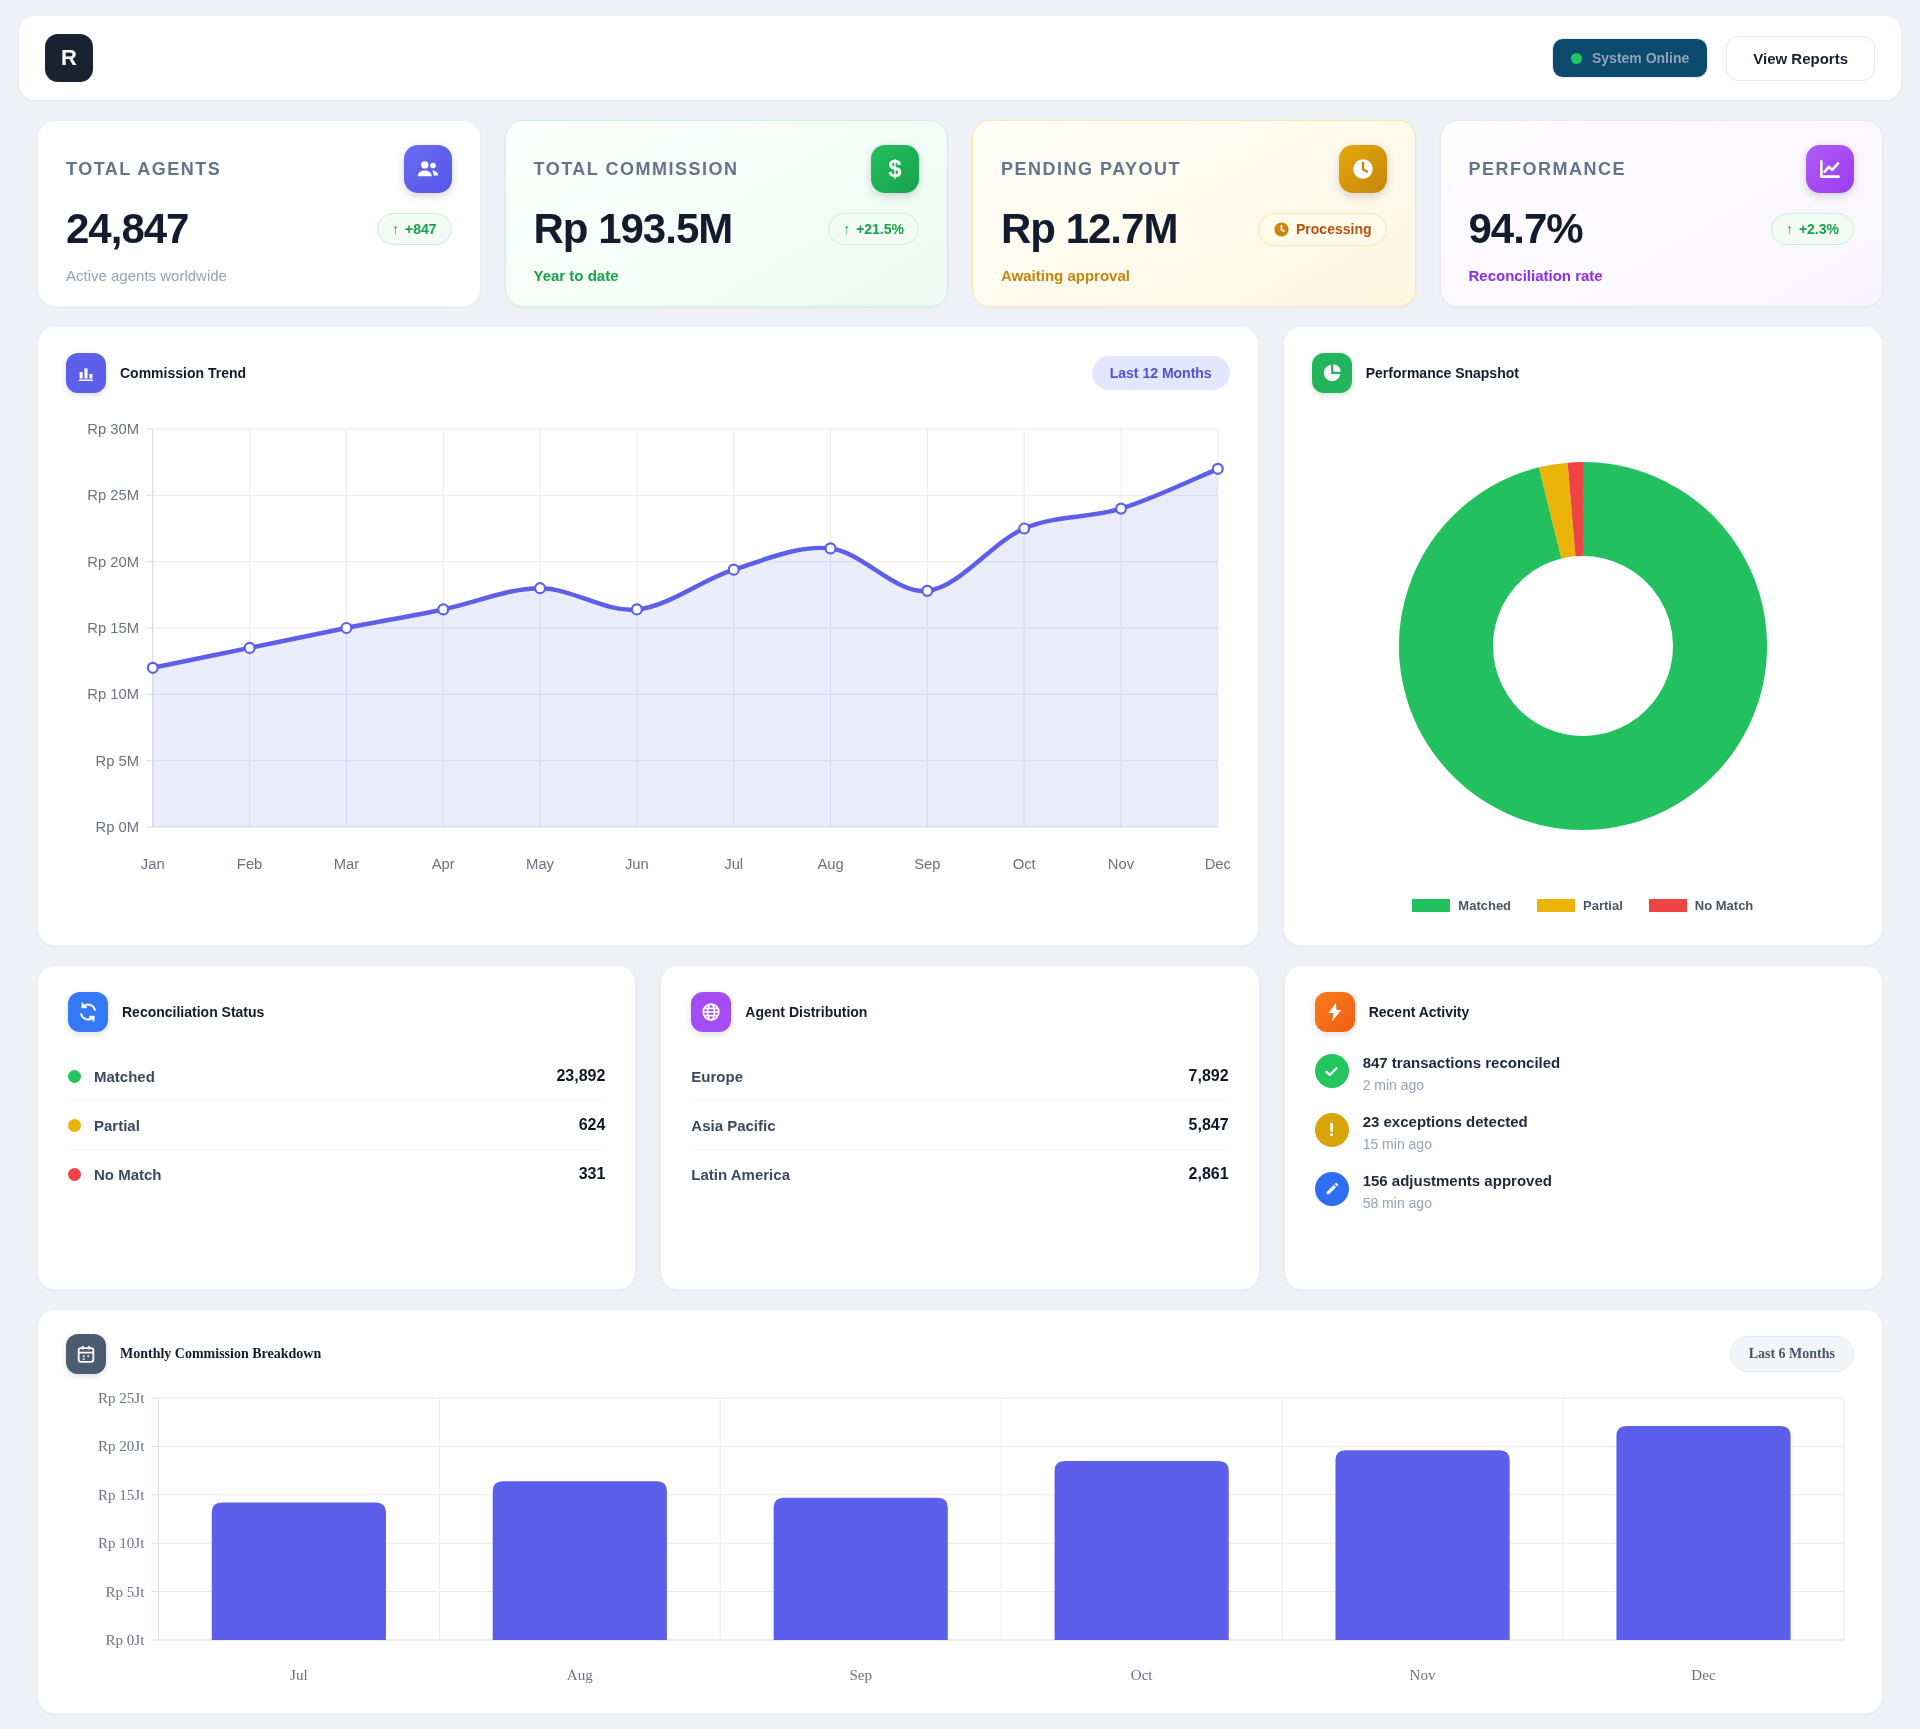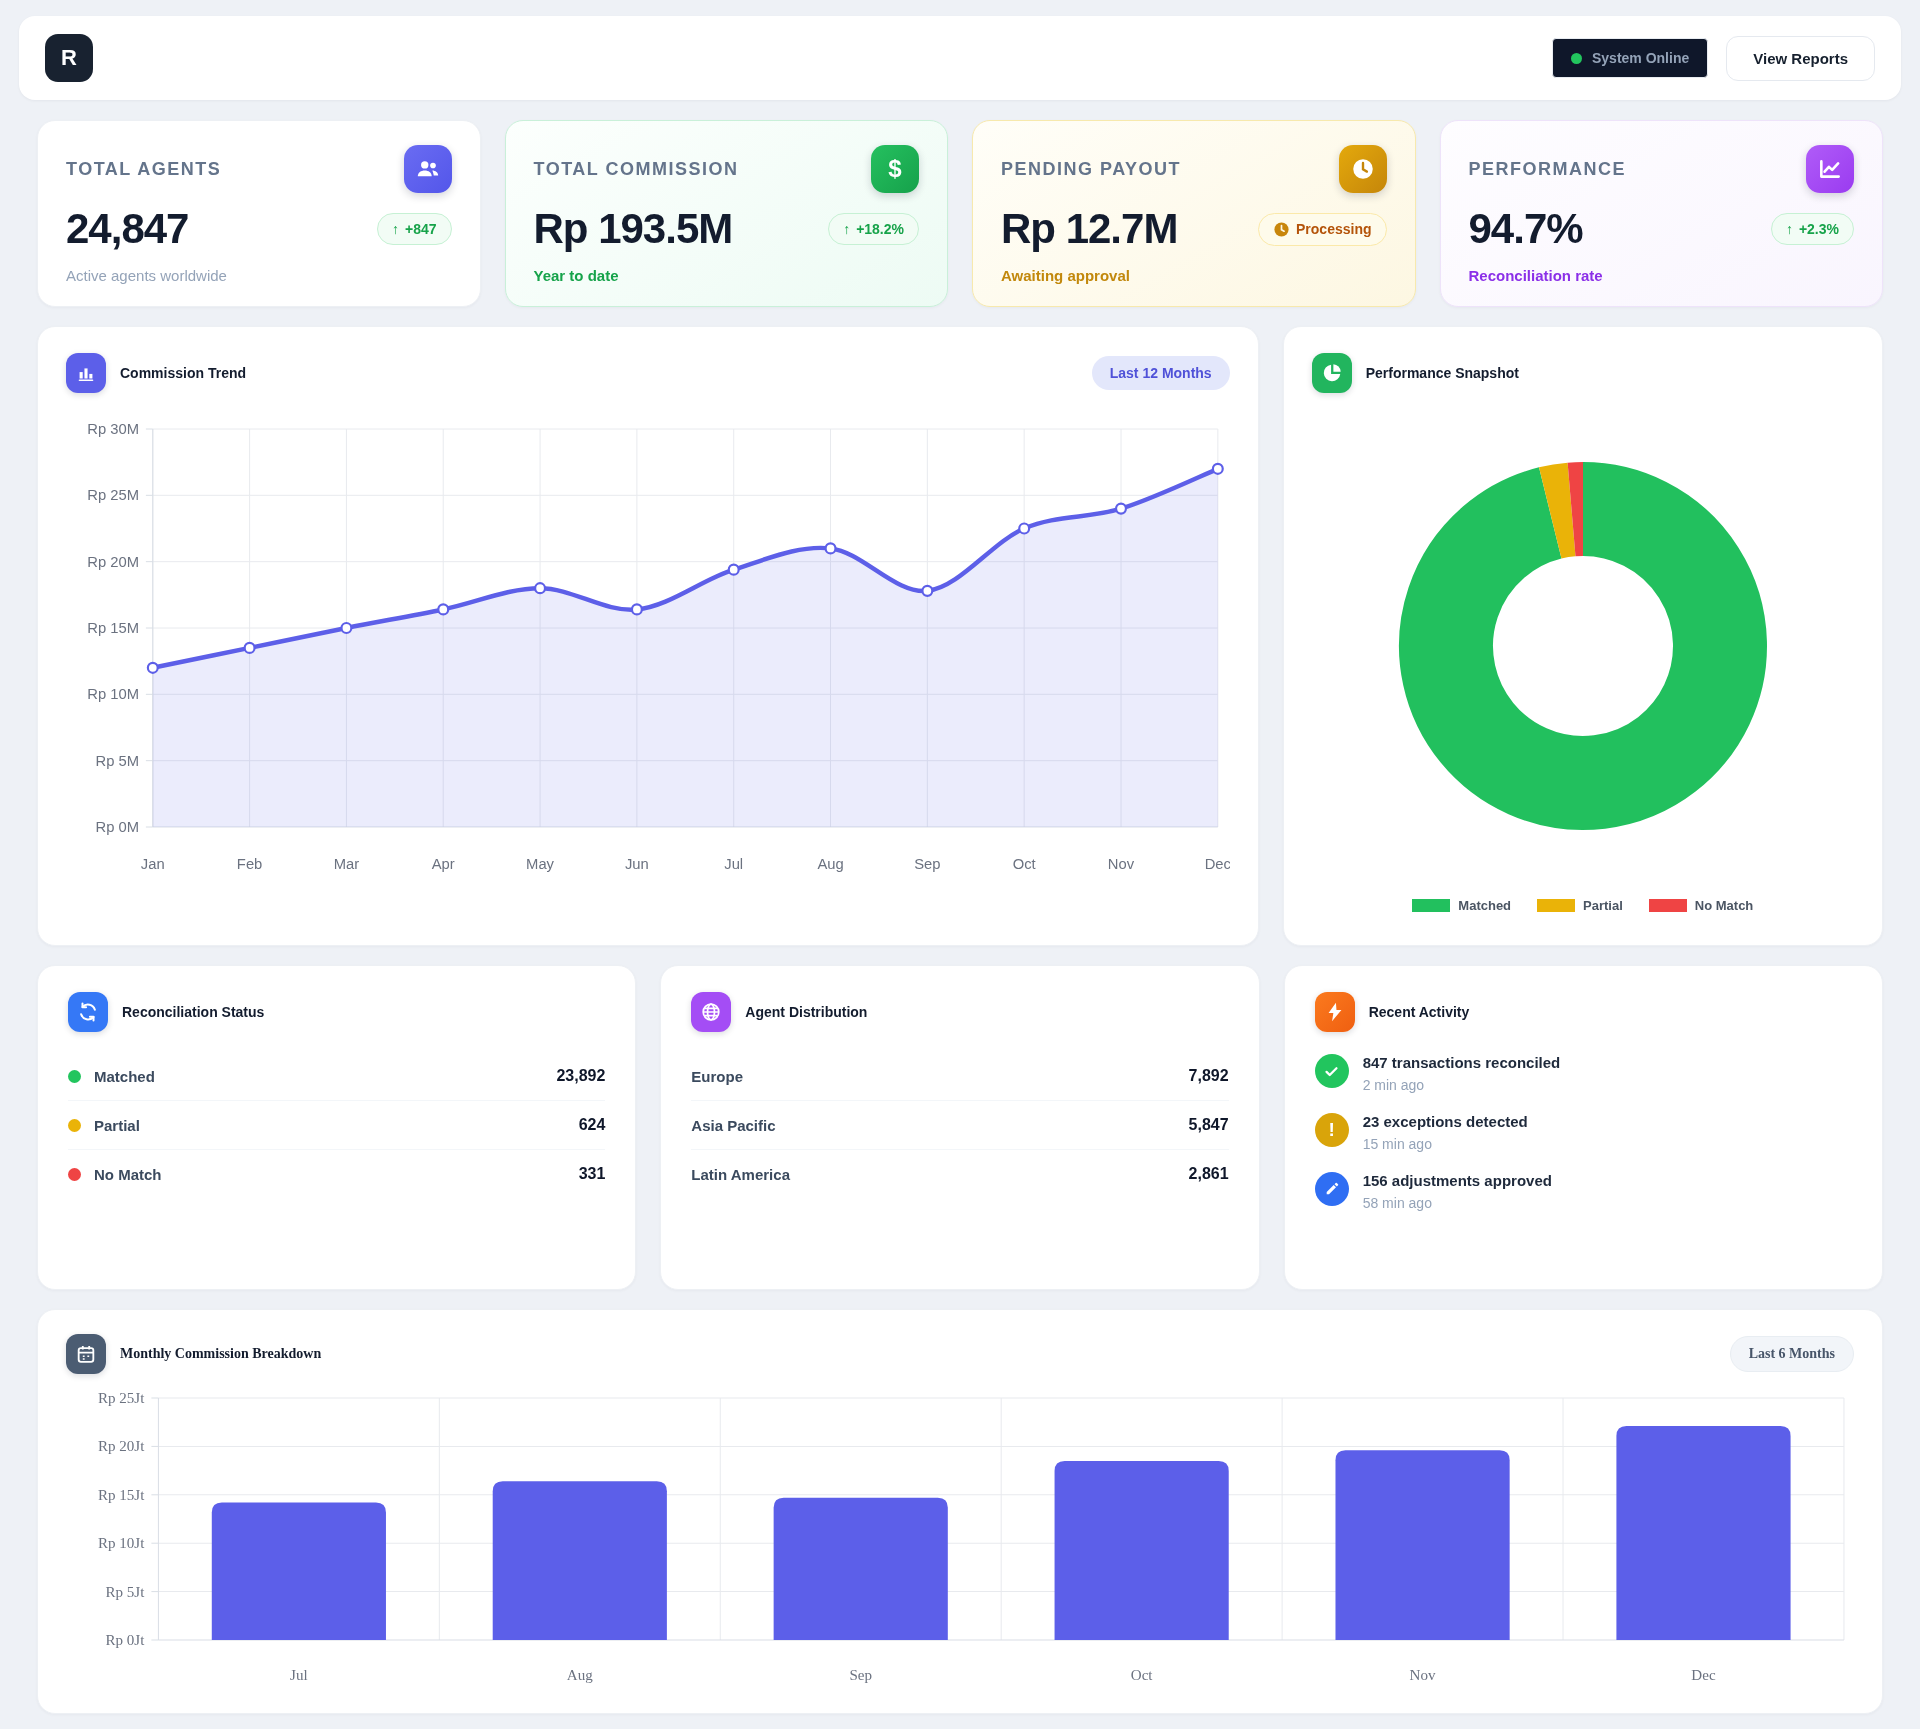--- a/index.html
+++ b/index.html
@@ -29,22 +29,22 @@
     display: flex; align-items: center; justify-content: center;
     color: #fff; font-size: 22px; font-weight: bold;
   }
   .header-titles { display: flex; flex-direction: column; gap: 3px; }
   .app-title { font-size: 21px; font-weight: bold; color: #101827; letter-spacing: .2px; }
   .app-title .hl { color: #e12d26; }
   .app-subtitle { font-size: 13px; color: #64748b; }
   .header-spacer { flex: 1; }
   .status-pill {
     display: flex; align-items: center; gap: 10px;
-    background: #0f172a; border: 1px solid #e8ecf1;
-    border-radius: 4px; padding: 11px 18px;
+    background: #0c4a6e; border: 1px solid #e8ecf1;
+    border-radius: 11px; padding: 11px 18px;
     font-size: 14px; font-weight: bold; color: #94a3b8;
   }
   .status-dot-green { width: 11px; height: 11px; border-radius: 50%; background: #22c55e; }
   .view-reports-btn {
     background: #fff; border: 1px solid #e5e9ef; border-radius: 12px;
     padding: 13px 26px; font-size: 15px; font-weight: bold; color: #16202e;
     font-family: inherit; cursor: pointer;
   }
   
   .content { margin: 0 37px; }
@@ -190,21 +190,21 @@
       <div class="stat-top">
         <div class="stat-label">TOTAL COMMISSION</div>
         <div class="icon-tile tile-green">
           <span style="color:#fff;font-size:24px;font-weight:bold;">$</span>
         </div>
       </div>
       <div class="stat-value-row">
         <div class="stat-value">Rp 193.5M</div>
         <div class="badge green">
           <span>↑</span>
-          <span>+18.2%</span>
+          <span>+21.5%</span>
         </div>
       </div>
       <div class="stat-caption green">Year to date</div>
     </div>
 
     <div class="card stat-card amber">
       <div class="stat-top">
         <div class="stat-label">PENDING PAYOUT</div>
         <div class="icon-tile tile-amber">
           <svg width="26" height="26" viewBox="0 0 24 24">

